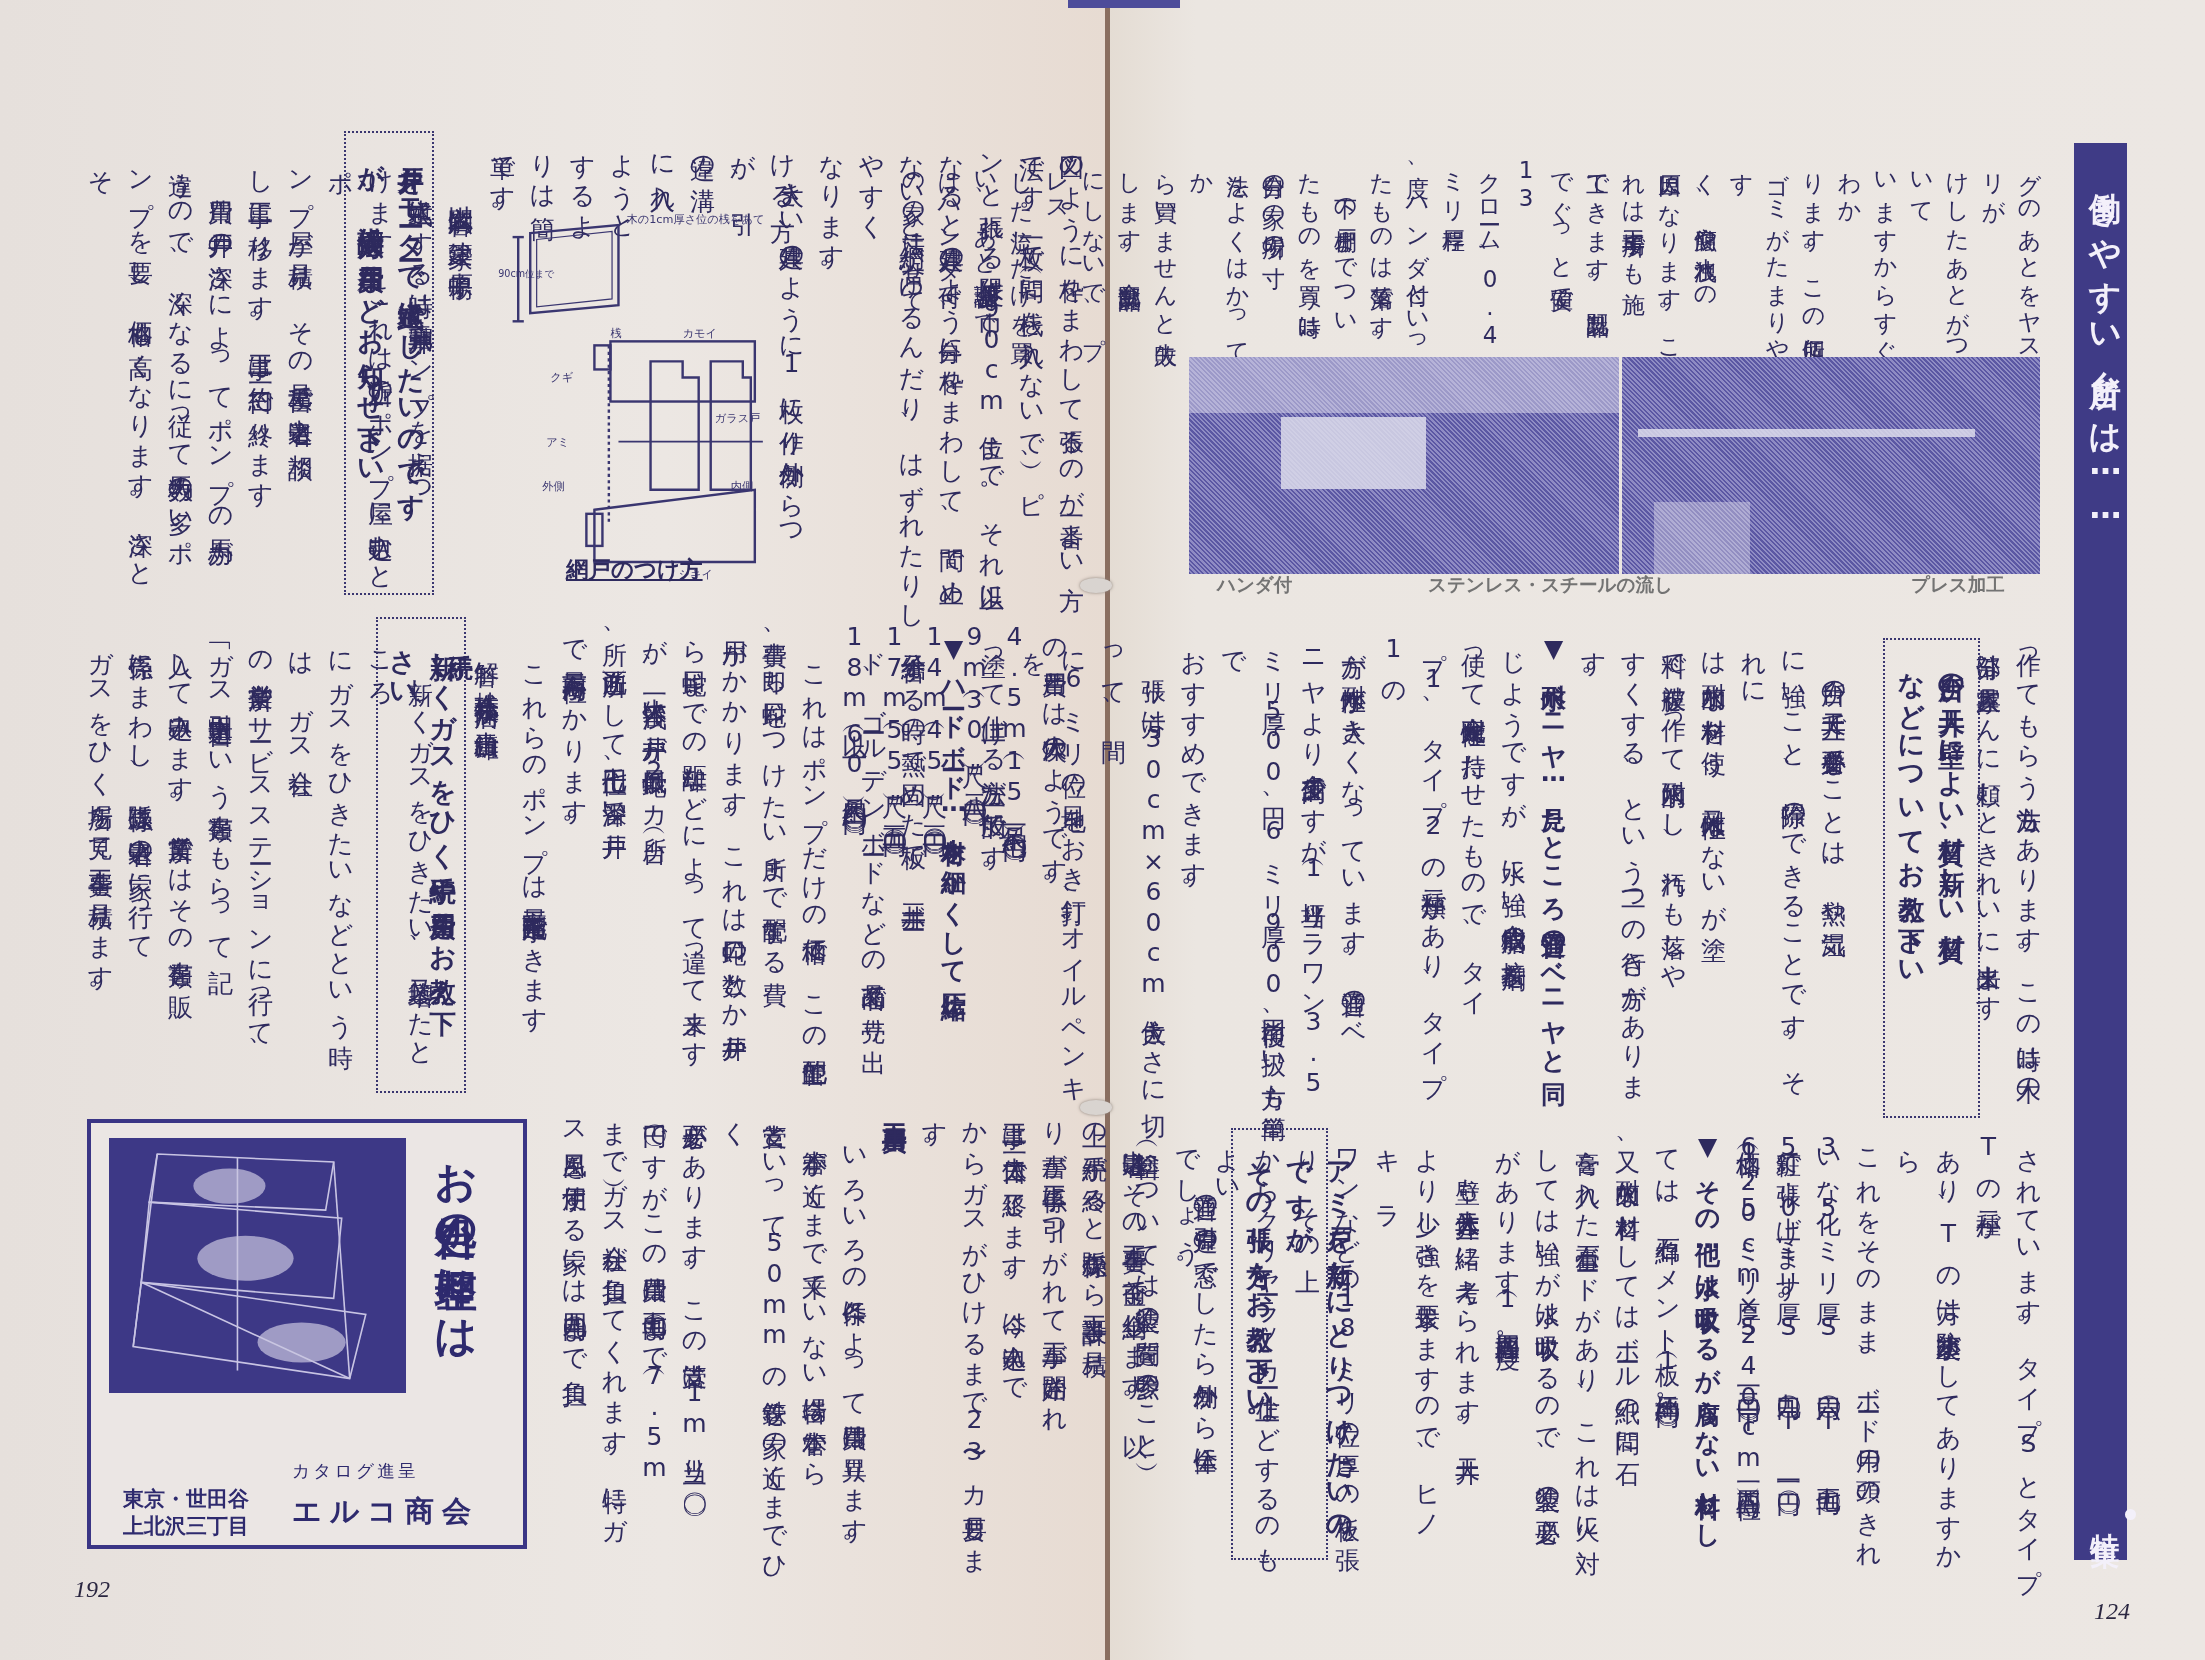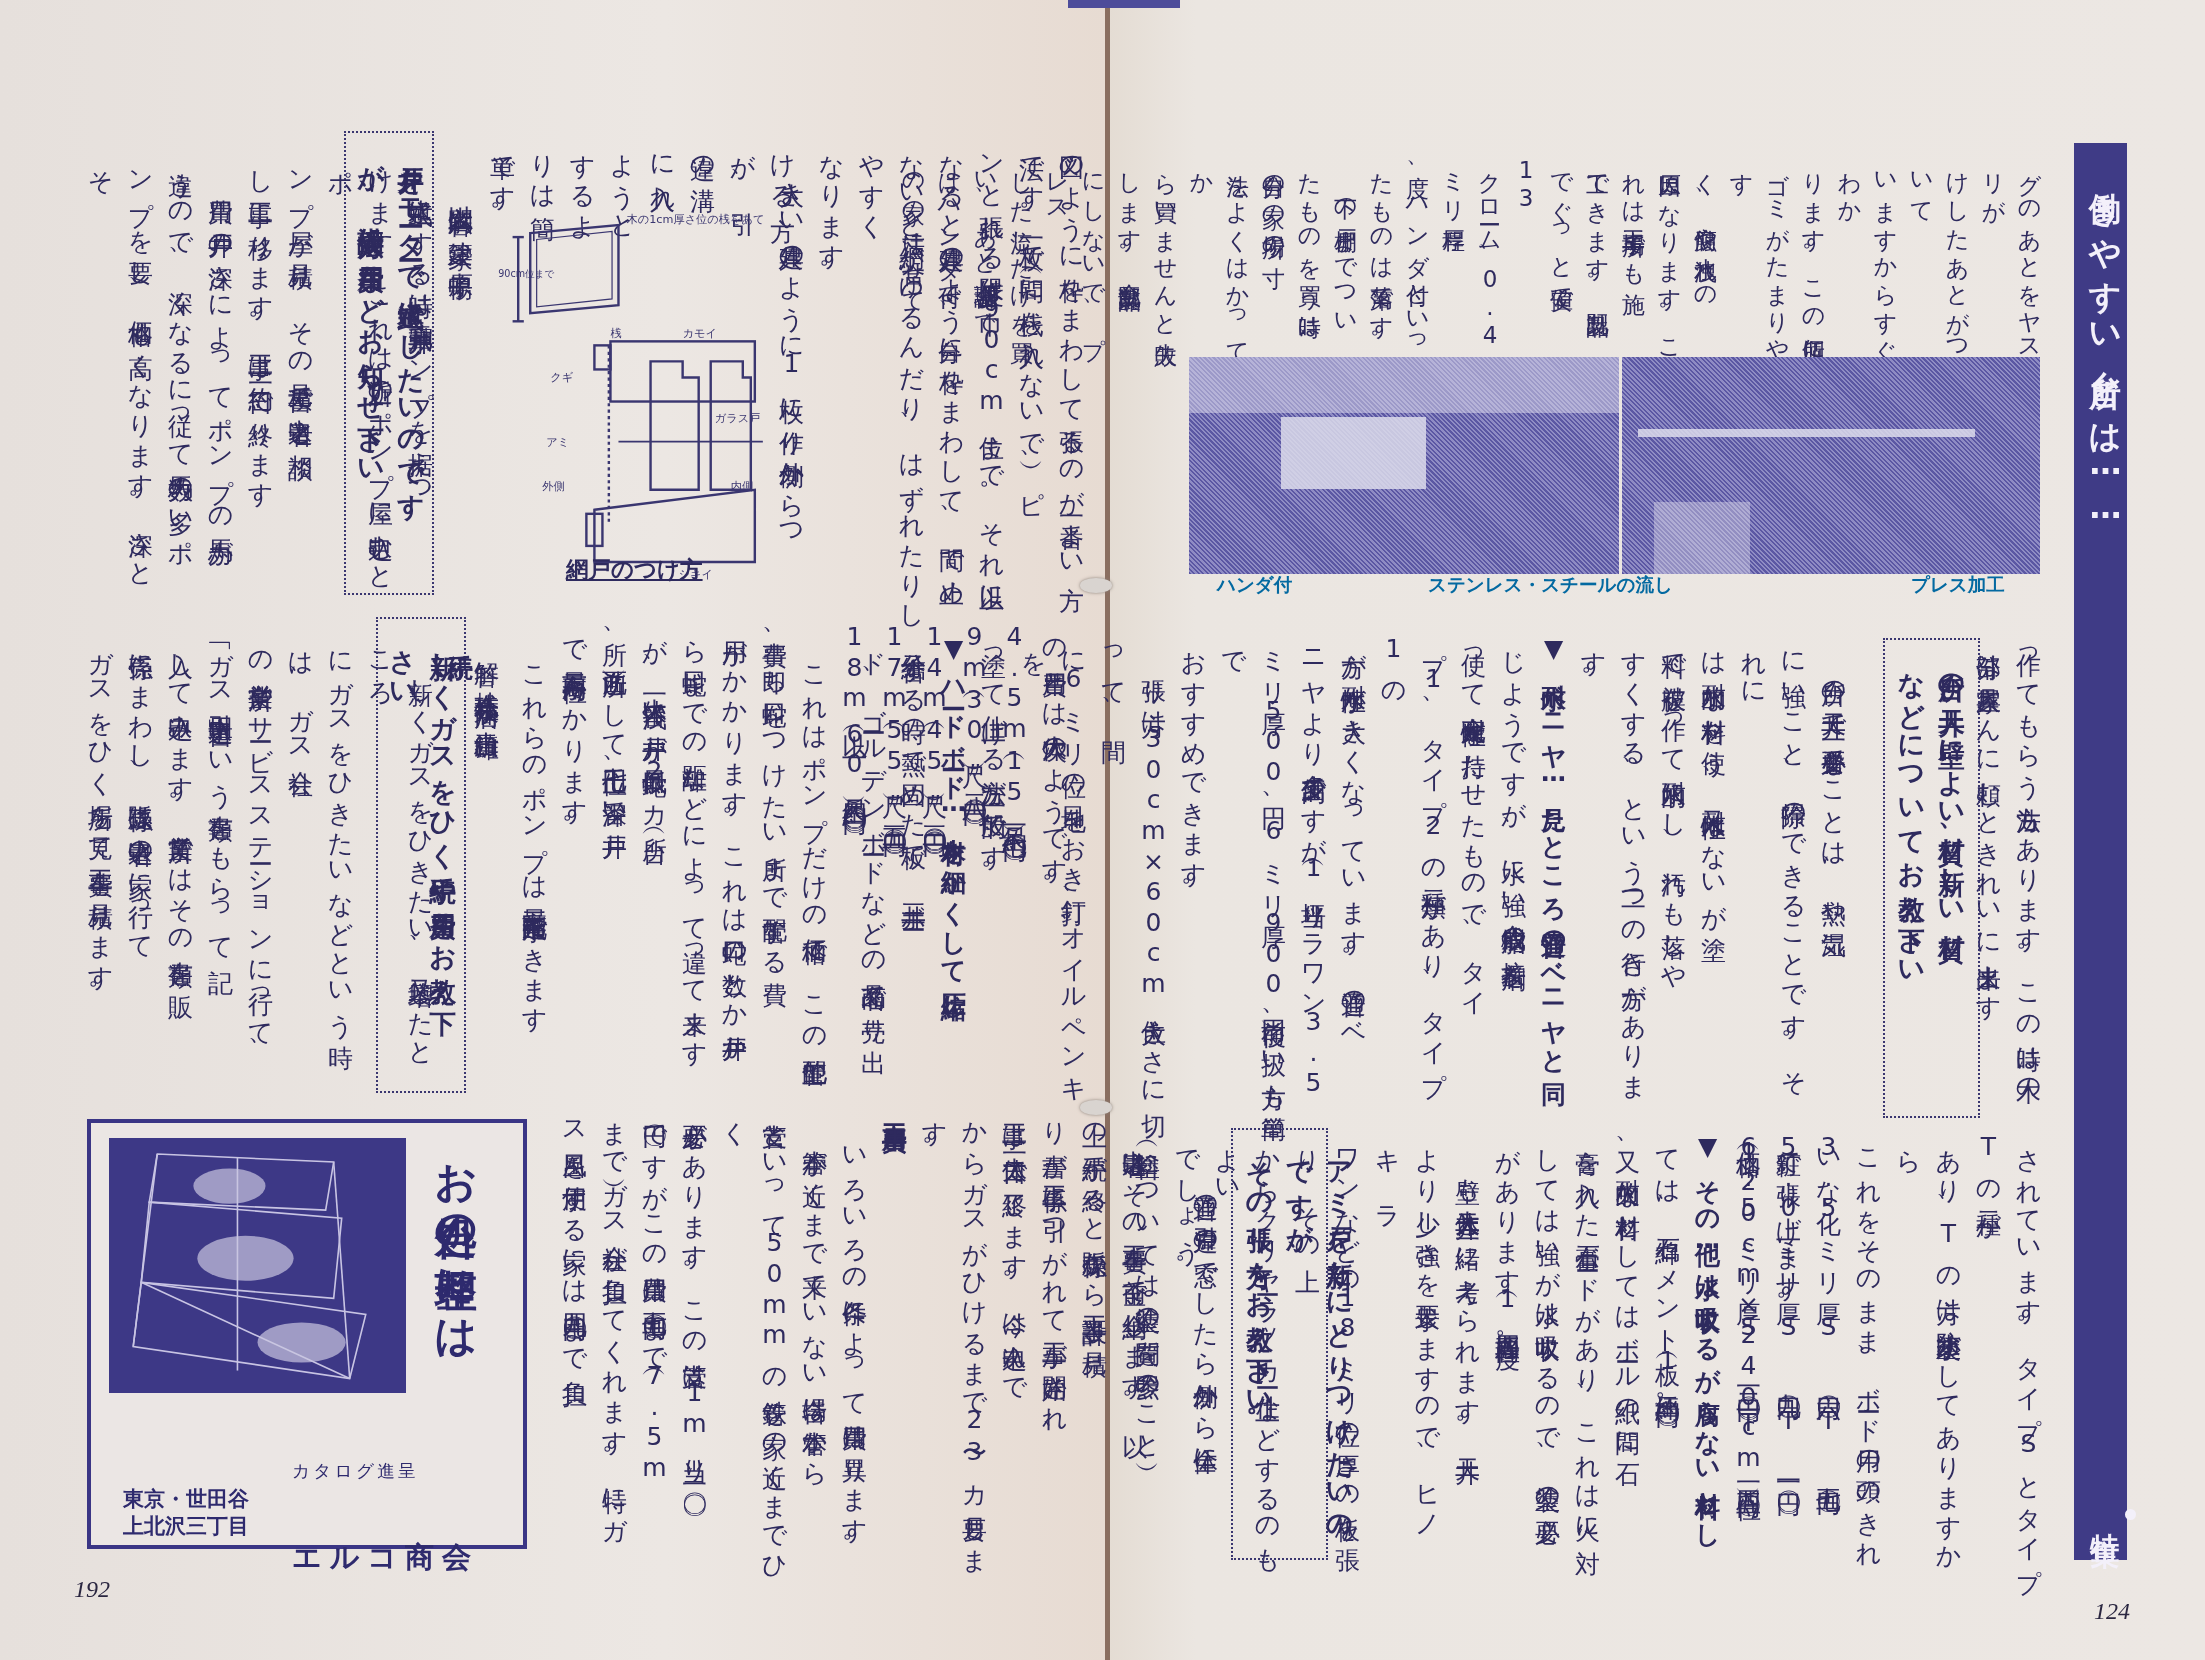--- a/index.html
+++ b/index.html
@@ -16,29 +16,29 @@
   .box .v{position:static;font-weight:bold;font-size:26.5px;line-height:40px;}
   .bold{font-weight:bold;}
   .sidebar{position:absolute;left:2074px;top:143px;width:53px;height:1417px;background:#3f3b86;}
   .sidebar .title{writing-mode:vertical-rl;text-orientation:upright;color:#f3f0fa;font-size:32px;font-weight:bold;letter-spacing:6.4px;position:absolute;left:9.6px;top:24px;}
   .sidebar .tokushu{writing-mode:vertical-rl;text-orientation:upright;color:#f3f0fa;font-size:29px;font-weight:bold;position:absolute;left:11.2px;bottom:24px;letter-spacing:8px;}
   .sidebar .dot{display:block;width:11.2px;height:11.2px;border-radius:50%;background:#f3f0fa;margin:0 auto 16px auto;}
   .pagenum{position:absolute;font-family:"Liberation Serif",serif;font-style:italic;font-size:24px;color:#2a2640;}
   .photo{position:absolute;top:357px;height:217px;background:
       repeating-linear-gradient(45deg,#5b57a3 0 1.6px,#8f8cc4 1.6px 3.2px);}
   .photo .light{position:absolute;background:rgba(220,218,235,.85);}
-  .caption{position:absolute;top:572px;font-size:18.5px;font-weight:bold;color:#0369a1;text-align:center;}
+  .caption{position:absolute;top:572px;font-size:18.5px;font-weight:bold;color:#737373;text-align:center;}
   .diagram{position:absolute;left:498px;top:201px;width:265px;height:385px;}
   .ad{position:absolute;left:87px;top:1119px;width:432px;height:422px;border:4.8px solid #3a3585;background:#ebe6e4;}
   .ad .img{position:absolute;left:17.7px;top:14.5px;width:297px;height:255px;background:#3d3886;overflow:hidden;}
   .ad .tagline{writing-mode:vertical-rl;text-orientation:upright;position:absolute;left:337px;top:11.2px;font-size:42px;font-weight:bold;color:#2e2a6e;letter-spacing:1.6px;}
   .ad .brand{position:absolute;left:16px;top:273px;font-size:51px;font-weight:bold;color:#2e2a6e;letter-spacing:1.6px;}
   .ad .catalog{position:absolute;left:201px;top:336px;font-size:17.7px;color:#2e2a6e;letter-spacing:3.2px;}
   .ad .address{position:absolute;left:32px;top:363px;font-size:21px;font-weight:bold;color:#2e2a6e;line-height:27px;}
-  .ad .company{position:absolute;left:201px;top:369px;font-size:29px;font-weight:bold;color:#2e2a6e;letter-spacing:8px;margin-top:46px;}
+  .ad .company{position:absolute;left:201px;top:369px;font-size:29px;font-weight:bold;color:#2e2a6e;letter-spacing:8px;}
   .staple{position:absolute;width:32px;height:14.5px;background:#d9d4d0;border-radius:50%;box-shadow:0 0 3.2px #8a7f78;}
 </style>
 </head>
 <body>
 
 <div class="page left"></div>
 <div class="page right"></div>
 <div class="gutter"></div>
 <div class="topedge"></div>
 <div class="staple" style="left:1080px;top:578px;"></div>

